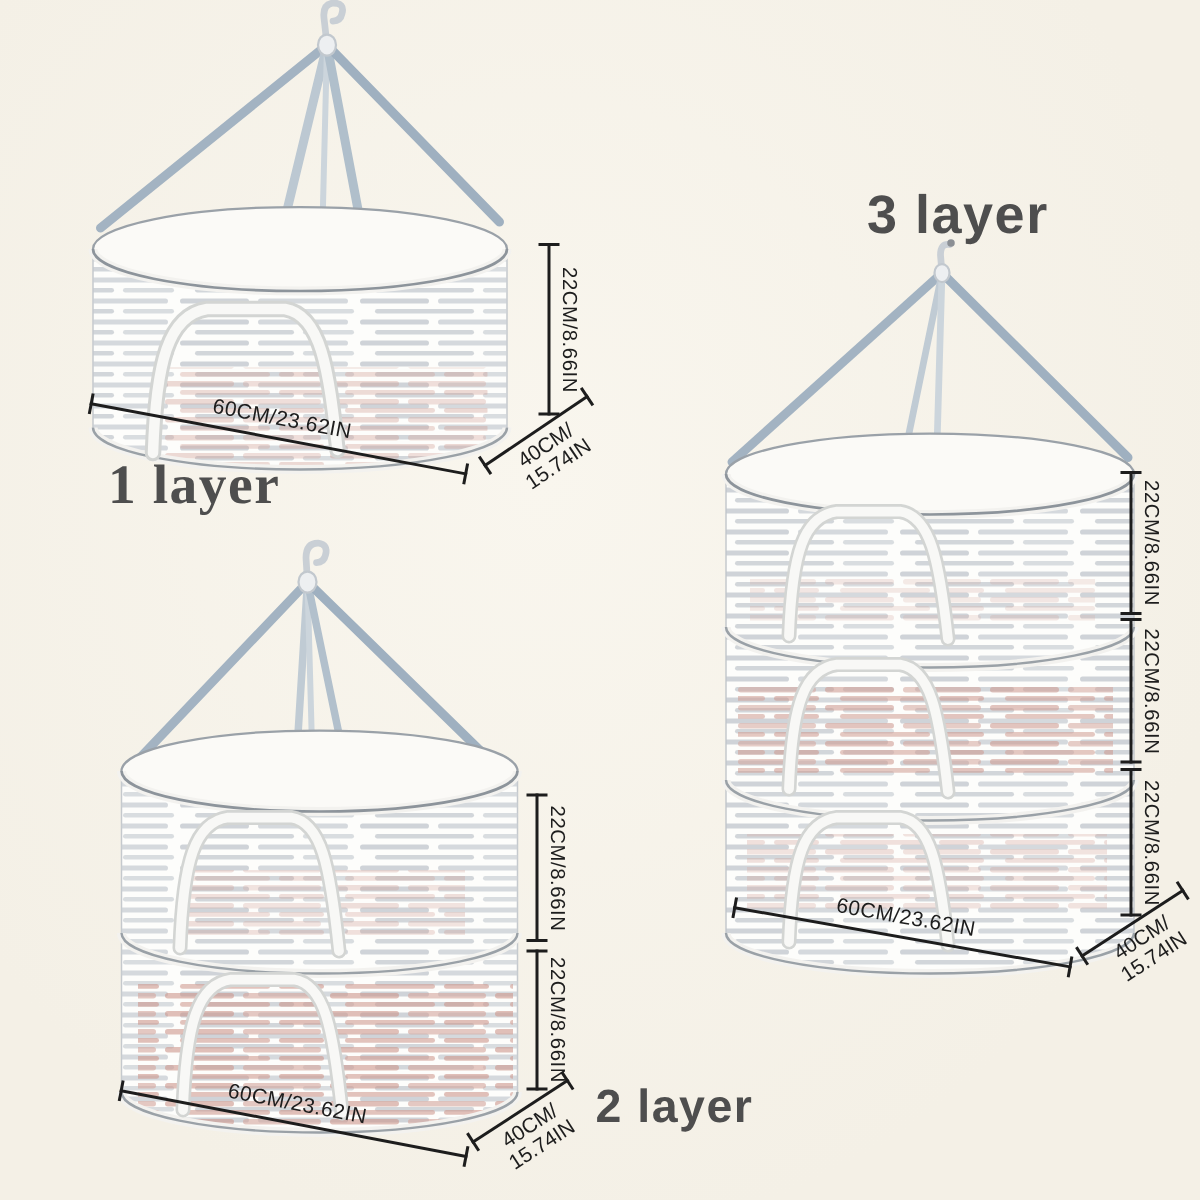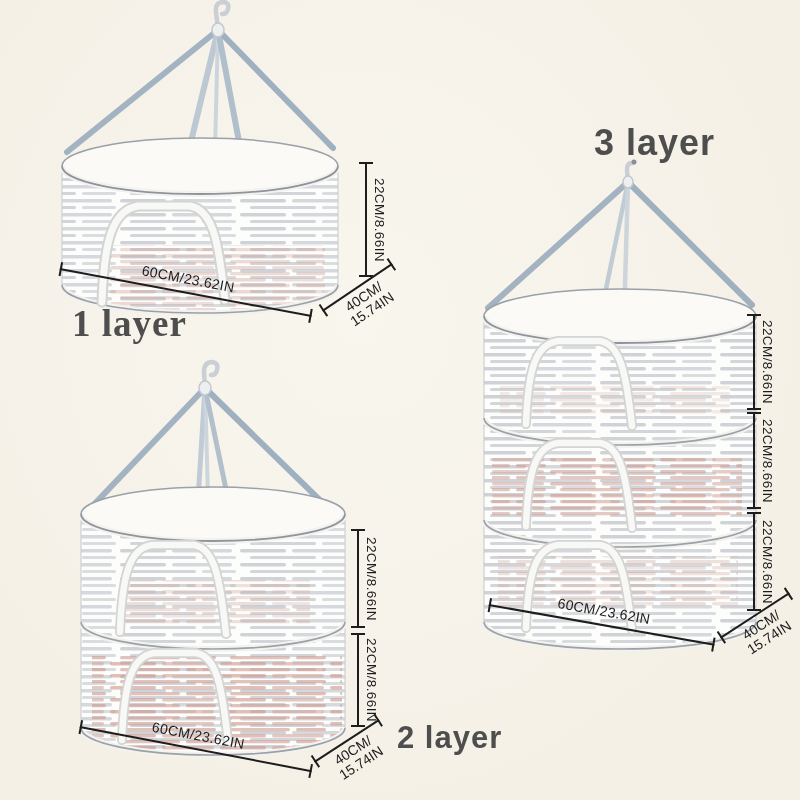--- a/index.html
+++ b/index.html
@@ -196,21 +196,21 @@
       <span class="htick l"></span>
       <span class="htick r"></span>
     </div>
     <div class="dtext">
       <span>40CM/</span>
       <span>15.74IN</span>
     </div>
   </div>
   <div class="layer-label" style="left:72px;top:305px;font-size:37px;font-family:Liberation Serif, serif;">1 layer</div>
 
-  <div class="layer-label" style="left:578px;top:125px;font-size:36px;margin-left:16px;">3 layer</div>
+  <div class="layer-label" style="left:578px;top:125px;font-size:36px;">3 layer</div>
   <div class="dim-v" style="left:753px;top:314px;height:96px;">
     <span class="vline"></span>
     <span class="vtick t"></span>
     <span class="vtick b"></span>
     <div class="vtext">22CM/8.66IN</div>
   </div>
   <div class="dim-v" style="left:753px;top:412px;height:97px;">
     <span class="vline"></span>
     <span class="vtick t"></span>
     <span class="vtick b"></span>

